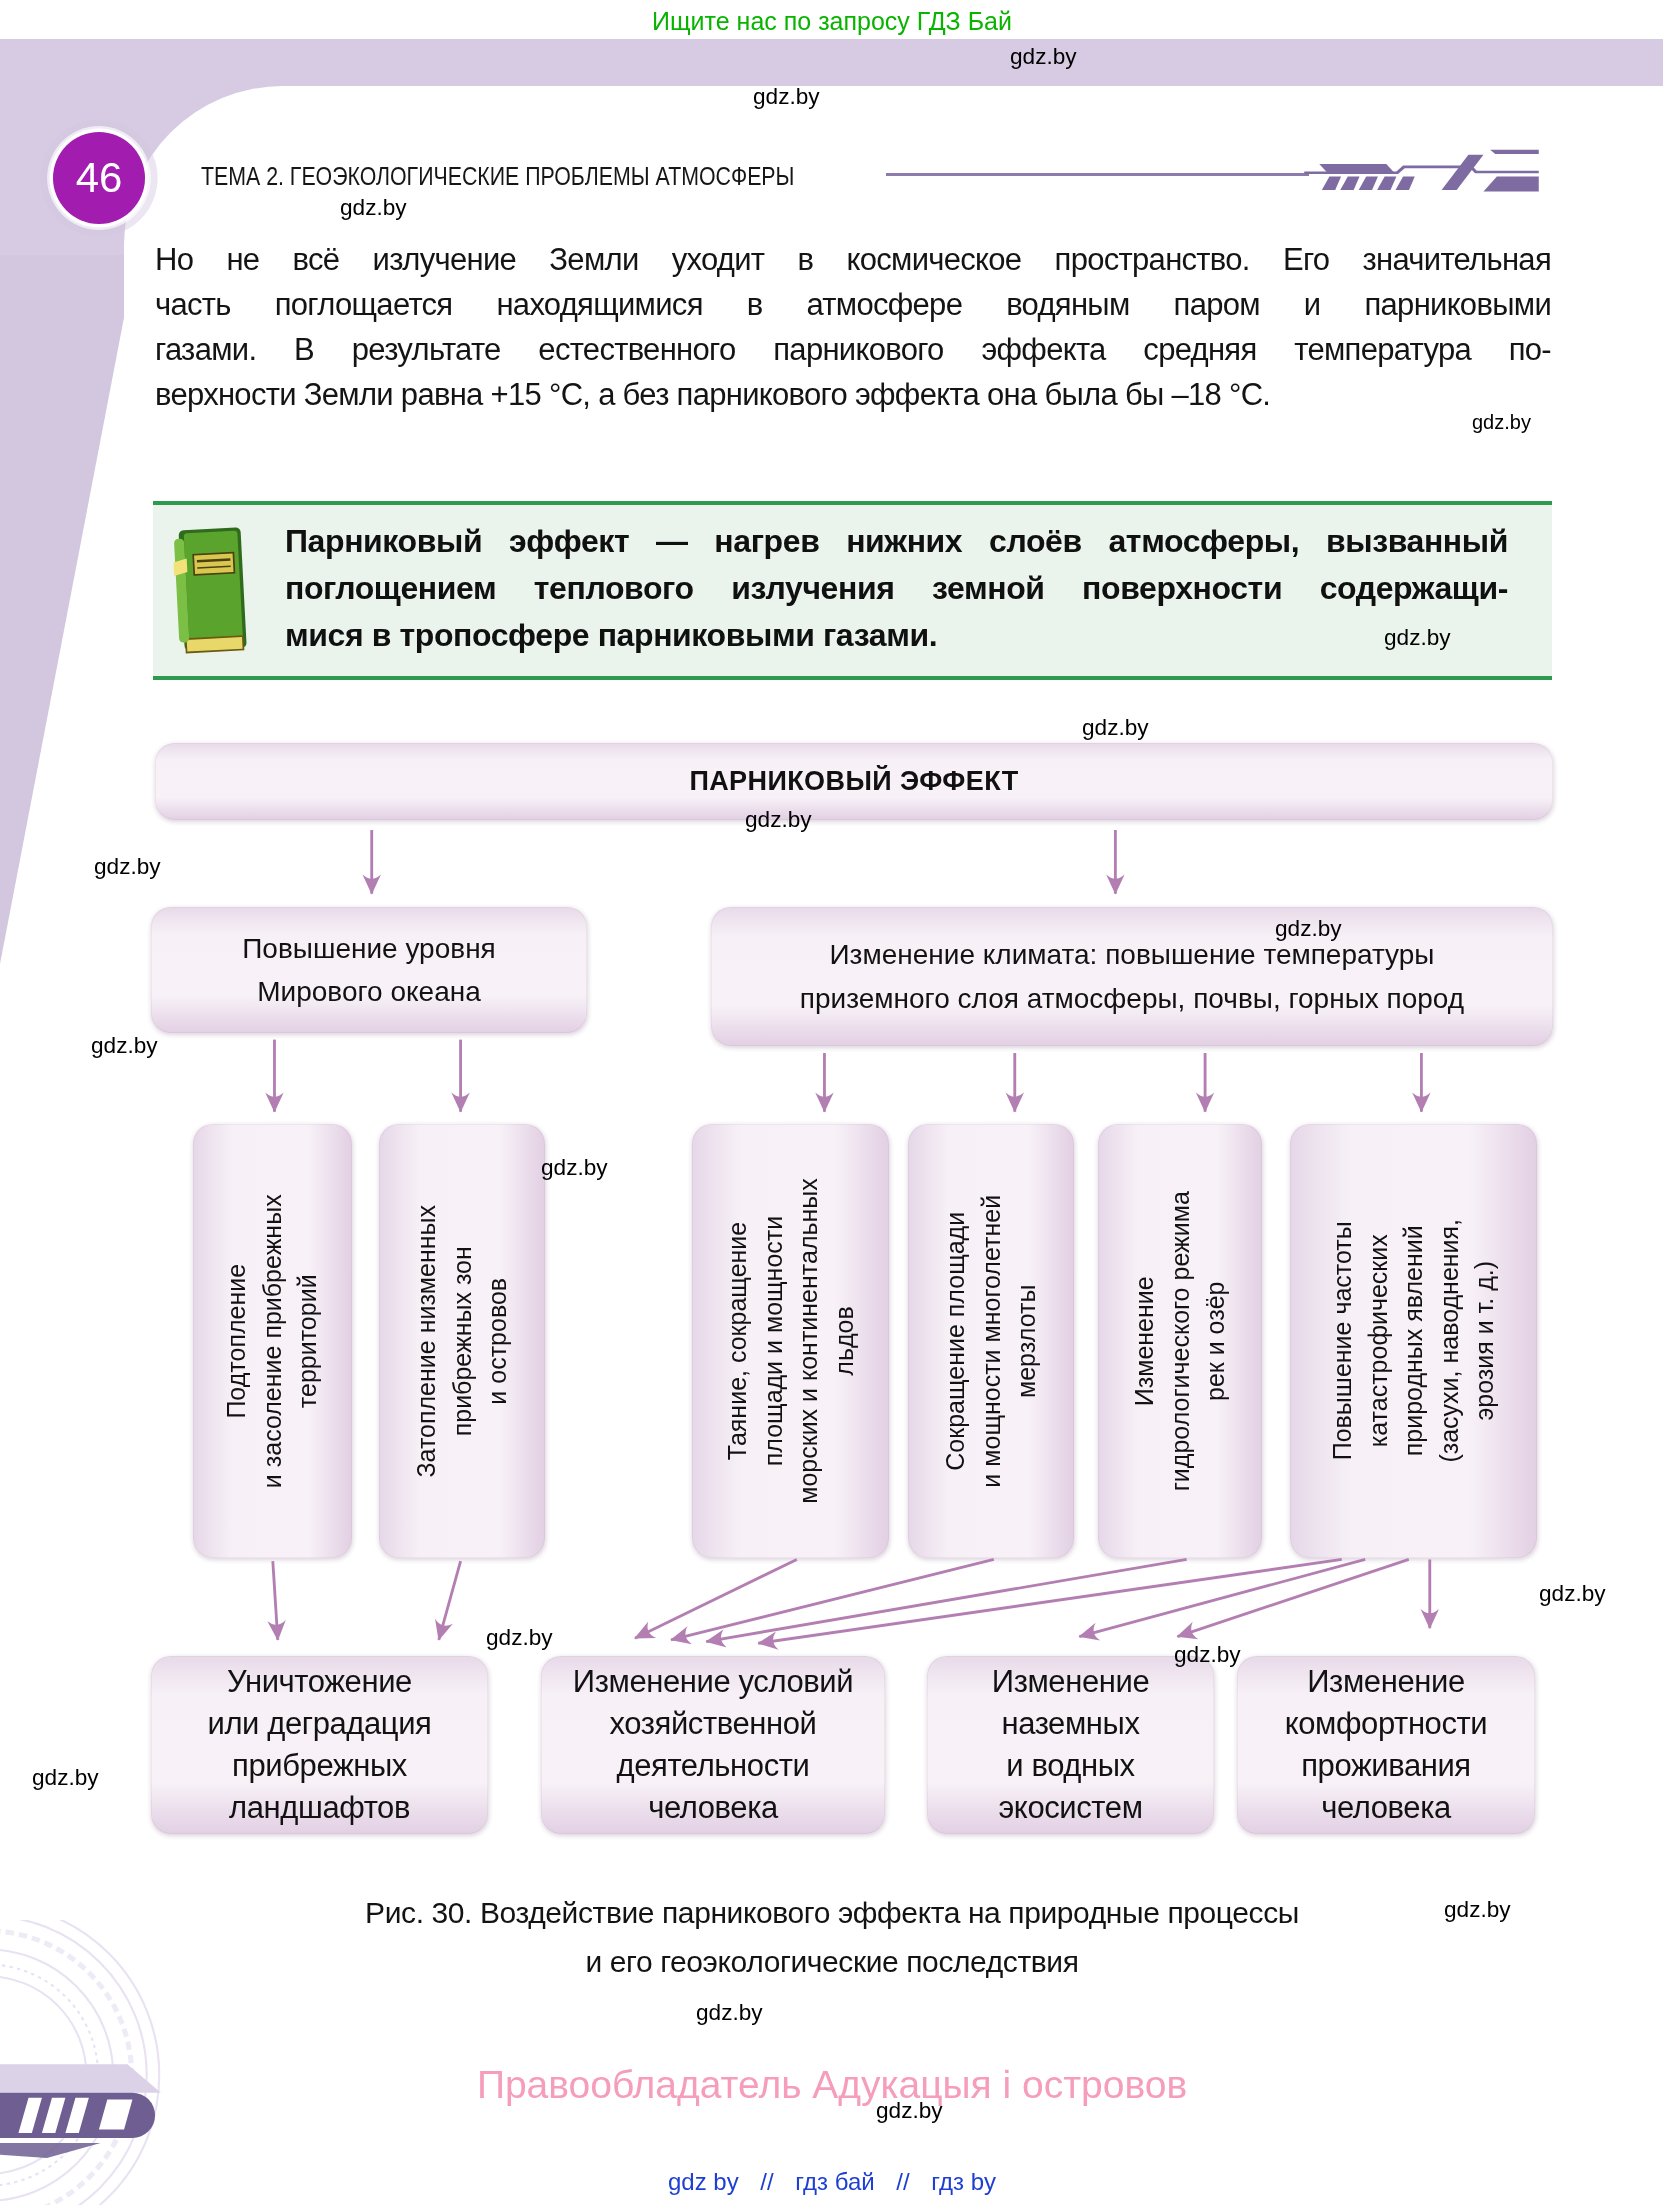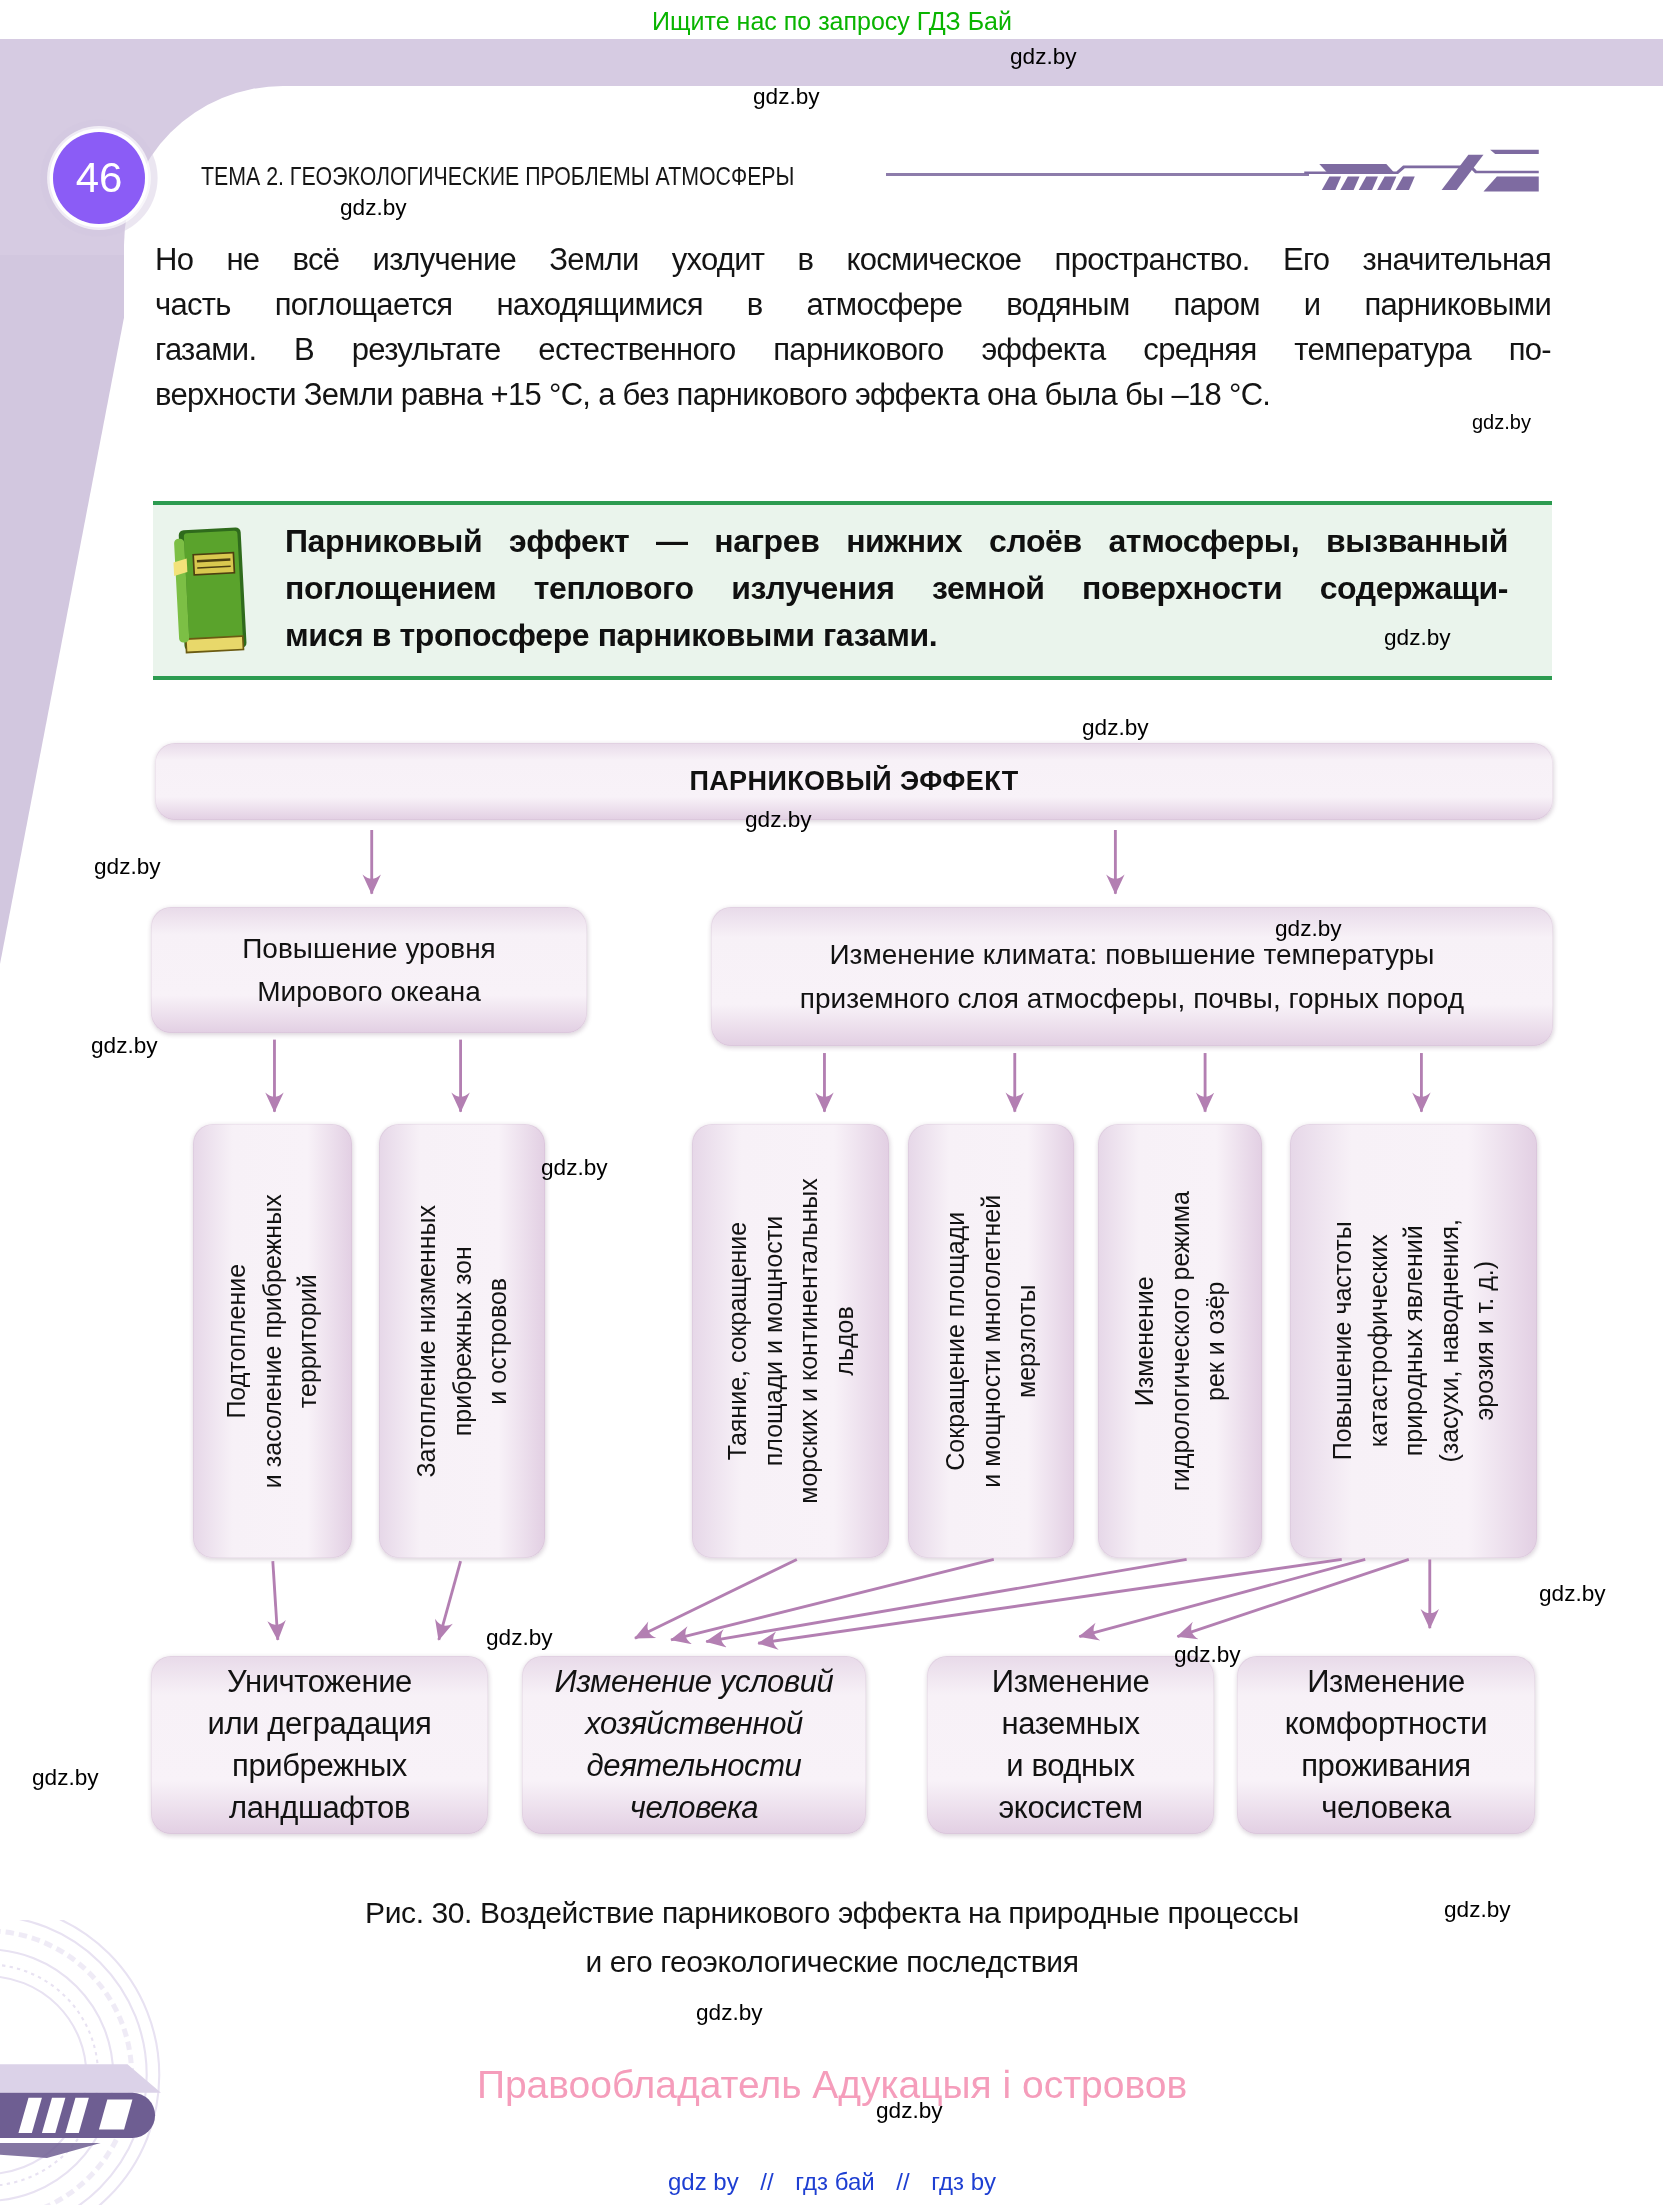--- a/index.html
+++ b/index.html
@@ -17,21 +17,21 @@
   .panel{top:86px;left:124px;right:0;bottom:0;background:#ffffff;
          border-top-left-radius:159px;z-index:1;}
   .content{z-index:3;}
   
   .banner{top:6.7px;left:0;width:100%;text-align:center;font-size:25px;color:#09b400;z-index:3;}
   
   .wm{position:absolute;font-size:22.6px;color:#000;z-index:5;white-space:nowrap;}
   .wm.small{font-size:20px;}
   
   .pagenum{top:132px;left:53px;width:92px;height:92px;border-radius:50%;
-    background:#8b5cf6;display:flex;align-items:center;justify-content:center;
+    background:#a21caf;display:flex;align-items:center;justify-content:center;
     color:#fff;font-size:42px;z-index:4;
     box-shadow:0 0 0 3.4px #ffffff,0 0 0 5.9px rgba(255,255,255,.65),0 0 0 12.6px rgba(210,199,223,.45);}
   
   .hdr{top:161px;left:201px;font-size:26px;color:#161616;white-space:nowrap;
        transform:scaleX(.82);transform-origin:0 50%;z-index:3;}
   .hdr-line{top:173px;left:886px;width:423px;height:3.4px;background:#8d7cab;z-index:3;}
   .hdr-deco{top:143px;left:1304px;width:235px;height:67px;z-index:3;}
   
   .para{top:237px;left:155px;width:1396px;z-index:3;}
   .para .ln{height:45px;line-height:45px;font-size:31px;letter-spacing:-0.7px;white-space:nowrap;}
@@ -54,21 +54,21 @@
   .lv2a{top:907px;left:151px;width:436px;height:126px;}
   .lv2b{top:907px;left:711px;width:842px;height:139px;}
   .vbox{top:1124px;height:434px;}
   .vtext{transform:rotate(-90deg);flex:none;width:419px;text-align:center;
          font-size:25px;line-height:1.42;color:#121212;}
   .v1{left:193px;width:159px;} .v2{left:379px;width:166px;}
   .v3{left:692px;width:197px;} .v4{left:908px;width:166px;}
   .v5{left:1098px;width:164px;} .v6{left:1290px;width:247px;}
   .lv4{top:1656px;height:178px;}
   .lv4 .ctext{font-size:31px;line-height:42px;letter-spacing:-0.4px;}
-  .c1{left:151px;width:337px;} .c2{left:522px;width:344px;font-style:italic;}
+  .c1{left:151px;width:337px;} .c2{left:541px;width:344px;}
   .c3{left:927px;width:287px;} .c4{left:1237px;width:298px;}
   
   .arrows{top:0;left:0;width:1664px;height:2205px;z-index:2;pointer-events:none;}
   
   .caption{top:1888px;left:0;width:1664px;text-align:center;font-size:30px;
            letter-spacing:-0.4px;line-height:49px;color:#131313;z-index:3;}
   .copyright{top:2063px;left:0;width:1664px;text-align:center;font-size:39px;
              color:#f59dbb;z-index:3;}
   .links{top:2168px;left:0;width:1664px;text-align:center;font-size:24px;
          color:#1e3fd2;z-index:3;}

